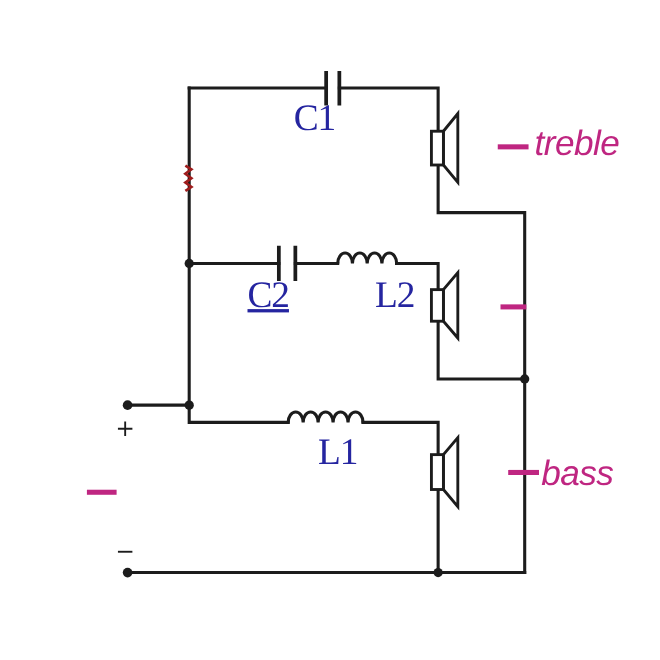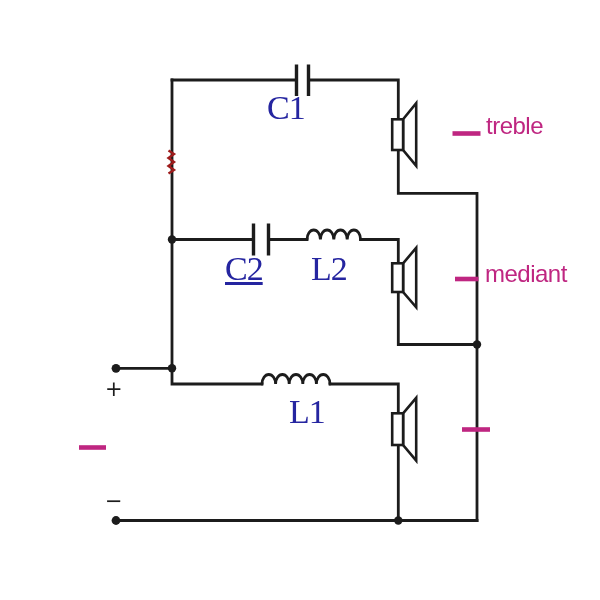--- a/index.html
+++ b/index.html
@@ -19,21 +19,21 @@
   .redmark{ stroke:var(--polarity_mark,#9e1c1c); fill:none; stroke-width:2.4; stroke-linejoin:miter; }
   .lbl { position:absolute; line-height:1; white-space:nowrap; }
   .comp-label {
     font-family:"Liberation Serif","DejaVu Serif",serif;
     color:var(--component_label,#2525a0);
     font-size:34px; letter-spacing:-1px;
   }
   .callout-label {
     font-family:"Liberation Sans", sans-serif;
     color:var(--callout_label,#bf2681);
-    font-size:24px; letter-spacing:-0.5px; font-weight:400;
+    font-size:32px; letter-spacing:-0.5px; font-weight:400;font-style:italic;
   }
   .polarity {
     font-family:"DejaVu Sans", sans-serif;
     color:var(--wire,#1c1c1c);
     font-size:21px;
   }
 </style>
 </head>
 <body>
 
@@ -90,22 +90,22 @@
     <g>
       <path class="dash" d="M452.5,133.5 H480.5"></path>
       <path class="dash" d="M455,279 H478.5"></path>
       <path class="dash" d="M462,429.5 H490"></path>
       <path class="dash" d="M79,447.5 H106"></path>
     </g>
   </svg>
 
   <span class="lbl comp-label" style="left:267px; top:91px;">C1</span>
   <span class="lbl comp-label" style="left:225px; top:252px;text-decoration:underline;">C2</span>
-  <span class="lbl comp-label" style="left:311px; top:252px;">L2</span>
+  <span class="lbl comp-label" style="left:341px; top:252px;">L2</span>
   <span class="lbl comp-label" style="left:289px; top:395px;">L1</span>
 
   <span class="lbl callout-label" style="left:486px; top:114px;">treble</span>
-  <span class="lbl callout-label" style="left:485px; top:262px;">mediant</span>
+  <span class="lbl callout-label" style="left:492px; top:414px;">bass</span>
 
   <span class="lbl polarity" style="left:105px; top:379px;">+</span>
   <span class="lbl polarity" style="left:105px; top:491px;">−</span>
 
 </div>
 
 </body></html>

